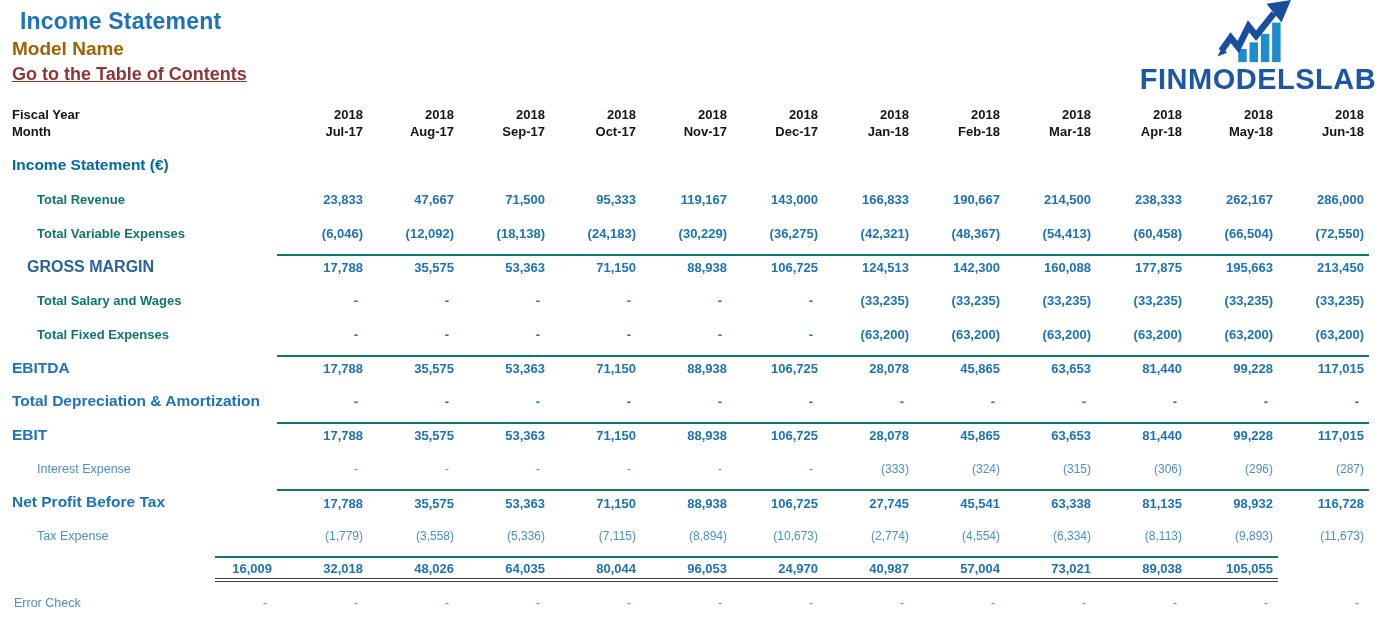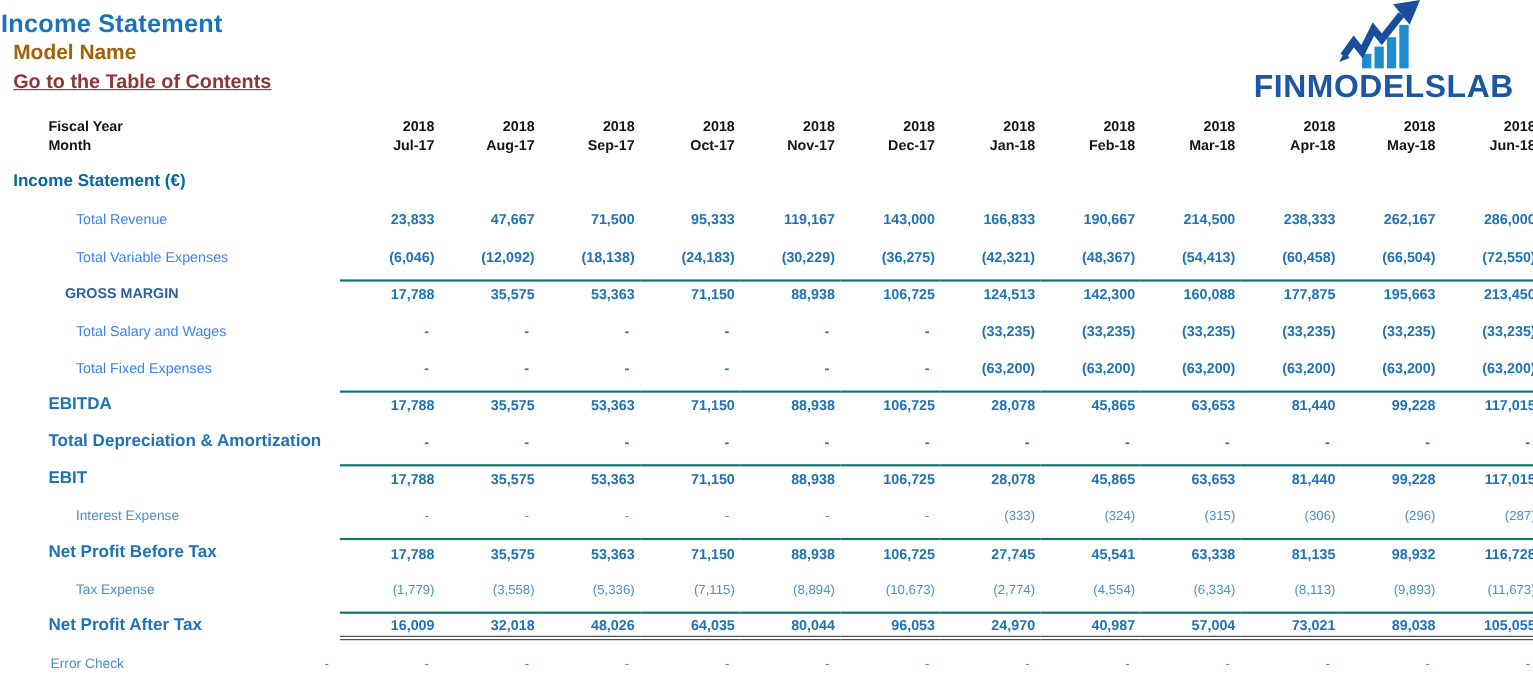--- a/index.html
+++ b/index.html
@@ -3,45 +3,45 @@
 <meta charset="utf-8">
 <style>
   html,body { margin:0; padding:0; }
   body {
     width:1394px; height:636px; background:#ffffff; overflow:hidden;
     font-family:"Liberation Sans","DejaVu Sans",sans-serif;
     -webkit-font-smoothing:antialiased;
   }
   
   .top { position:relative; height:100px; padding-top:8px; box-sizing:border-box; }
-  .title { margin:0 0 3px 1px; font-size:23px; font-weight:bold; color:#1c73bb; letter-spacing:0.2px; }
+  .title { margin:0 0 3px 20px; font-size:23px; font-weight:bold; color:#1c73bb; letter-spacing:0.2px; }
   .model { margin:0 0 4px 12px; font-size:19px; font-weight:bold; color:#a16207; }
   .toc   { display:inline-block; margin-left:12px; font-size:18px; font-weight:bold;
            color:#8e3636; text-decoration:underline; cursor:pointer; }
   .logo  { position:absolute; top:0px; right:10px; width:252px; text-align:center; }
   .logo svg { display:block; margin:0 auto; }
   .logo-text { font-size:29px; font-weight:800; color:#1d56a4; letter-spacing:0.5px; line-height:1.05; }
   
-  .thead, .row { display:grid; grid-template-columns:215px 62px repeat(12, 91px);padding-left:32px; }
+  .thead, .row { display:grid; grid-template-columns:215px 62px repeat(12, 91px); }
   .thead { grid-auto-rows:17px; margin-top:6px; align-items:center; }
   .hlabel { font-weight:bold; font-size:13px; color:#141414; padding-left:12px; }
   .hval   { font-weight:bold; font-size:13px; color:#141414; }
   .section-title { margin:16px 0 0 12px; font-size:15.5px; font-weight:bold; color:#0369a1; }
   .tbody { margin-top:9px; }
   .row   { height:33.6px; align-items:center; }
   .vcell { height:26px; display:flex; align-items:center; justify-content:flex-end;
            padding-right:5px; box-sizing:border-box; white-space:nowrap; }
   .vmain   { font-weight:bold; font-size:13px; color:#1e72b8; }
   .vdetail { font-size:12px; color:#4b90c6; }
   .dash    { padding-right:10px; }
   .bt   { border-top:2px solid #0f766e; }
   .bdbl { border-bottom:4px double #3d3d3d; }
   .label { white-space:nowrap; }
-  .label.item    { padding-left:37px; font-weight:normal; font-size:13px;   color:#3b82f6; }
-  .label.total   { padding-left:27px; font-weight:bold; font-size:13px;   color:#2a639c; }
+  .label.item    { padding-left:37px; font-weight:bold; font-size:13px;   color:#0f766e; }
+  .label.total   { padding-left:27px; font-weight:bold; font-size:16px;   color:#2a639c; }
   .label.big     { padding-left:12px; font-weight:bold; font-size:15.5px; color:#1e72b8; }
   .label.detail  { padding-left:37px; font-size:12.5px; color:#4b90c6; }
   .label.detail0 { padding-left:14px; font-size:12.5px; color:#4b90c6; }
 </style>
 </head>
 <body>
 
 <div>
 
   <div class="top">
@@ -267,21 +267,20 @@
         <div class="vcell vdetail">(8,894)</div>
         <div class="vcell vdetail">(10,673)</div>
         <div class="vcell vdetail">(2,774)</div>
         <div class="vcell vdetail">(4,554)</div>
         <div class="vcell vdetail">(6,334)</div>
         <div class="vcell vdetail">(8,113)</div>
         <div class="vcell vdetail">(9,893)</div>
         <div class="vcell vdetail">(11,673)</div>
       </div>
       <div class="row">
-        <div class="label big">Net Profit After Tax</div>
         <div class="vcell vmain"></div>
         <div class="vcell vmain bt bdbl">16,009</div>
         <div class="vcell vmain bt bdbl">32,018</div>
         <div class="vcell vmain bt bdbl">48,026</div>
         <div class="vcell vmain bt bdbl">64,035</div>
         <div class="vcell vmain bt bdbl">80,044</div>
         <div class="vcell vmain bt bdbl">96,053</div>
         <div class="vcell vmain bt bdbl">24,970</div>
         <div class="vcell vmain bt bdbl">40,987</div>
         <div class="vcell vmain bt bdbl">57,004</div>

